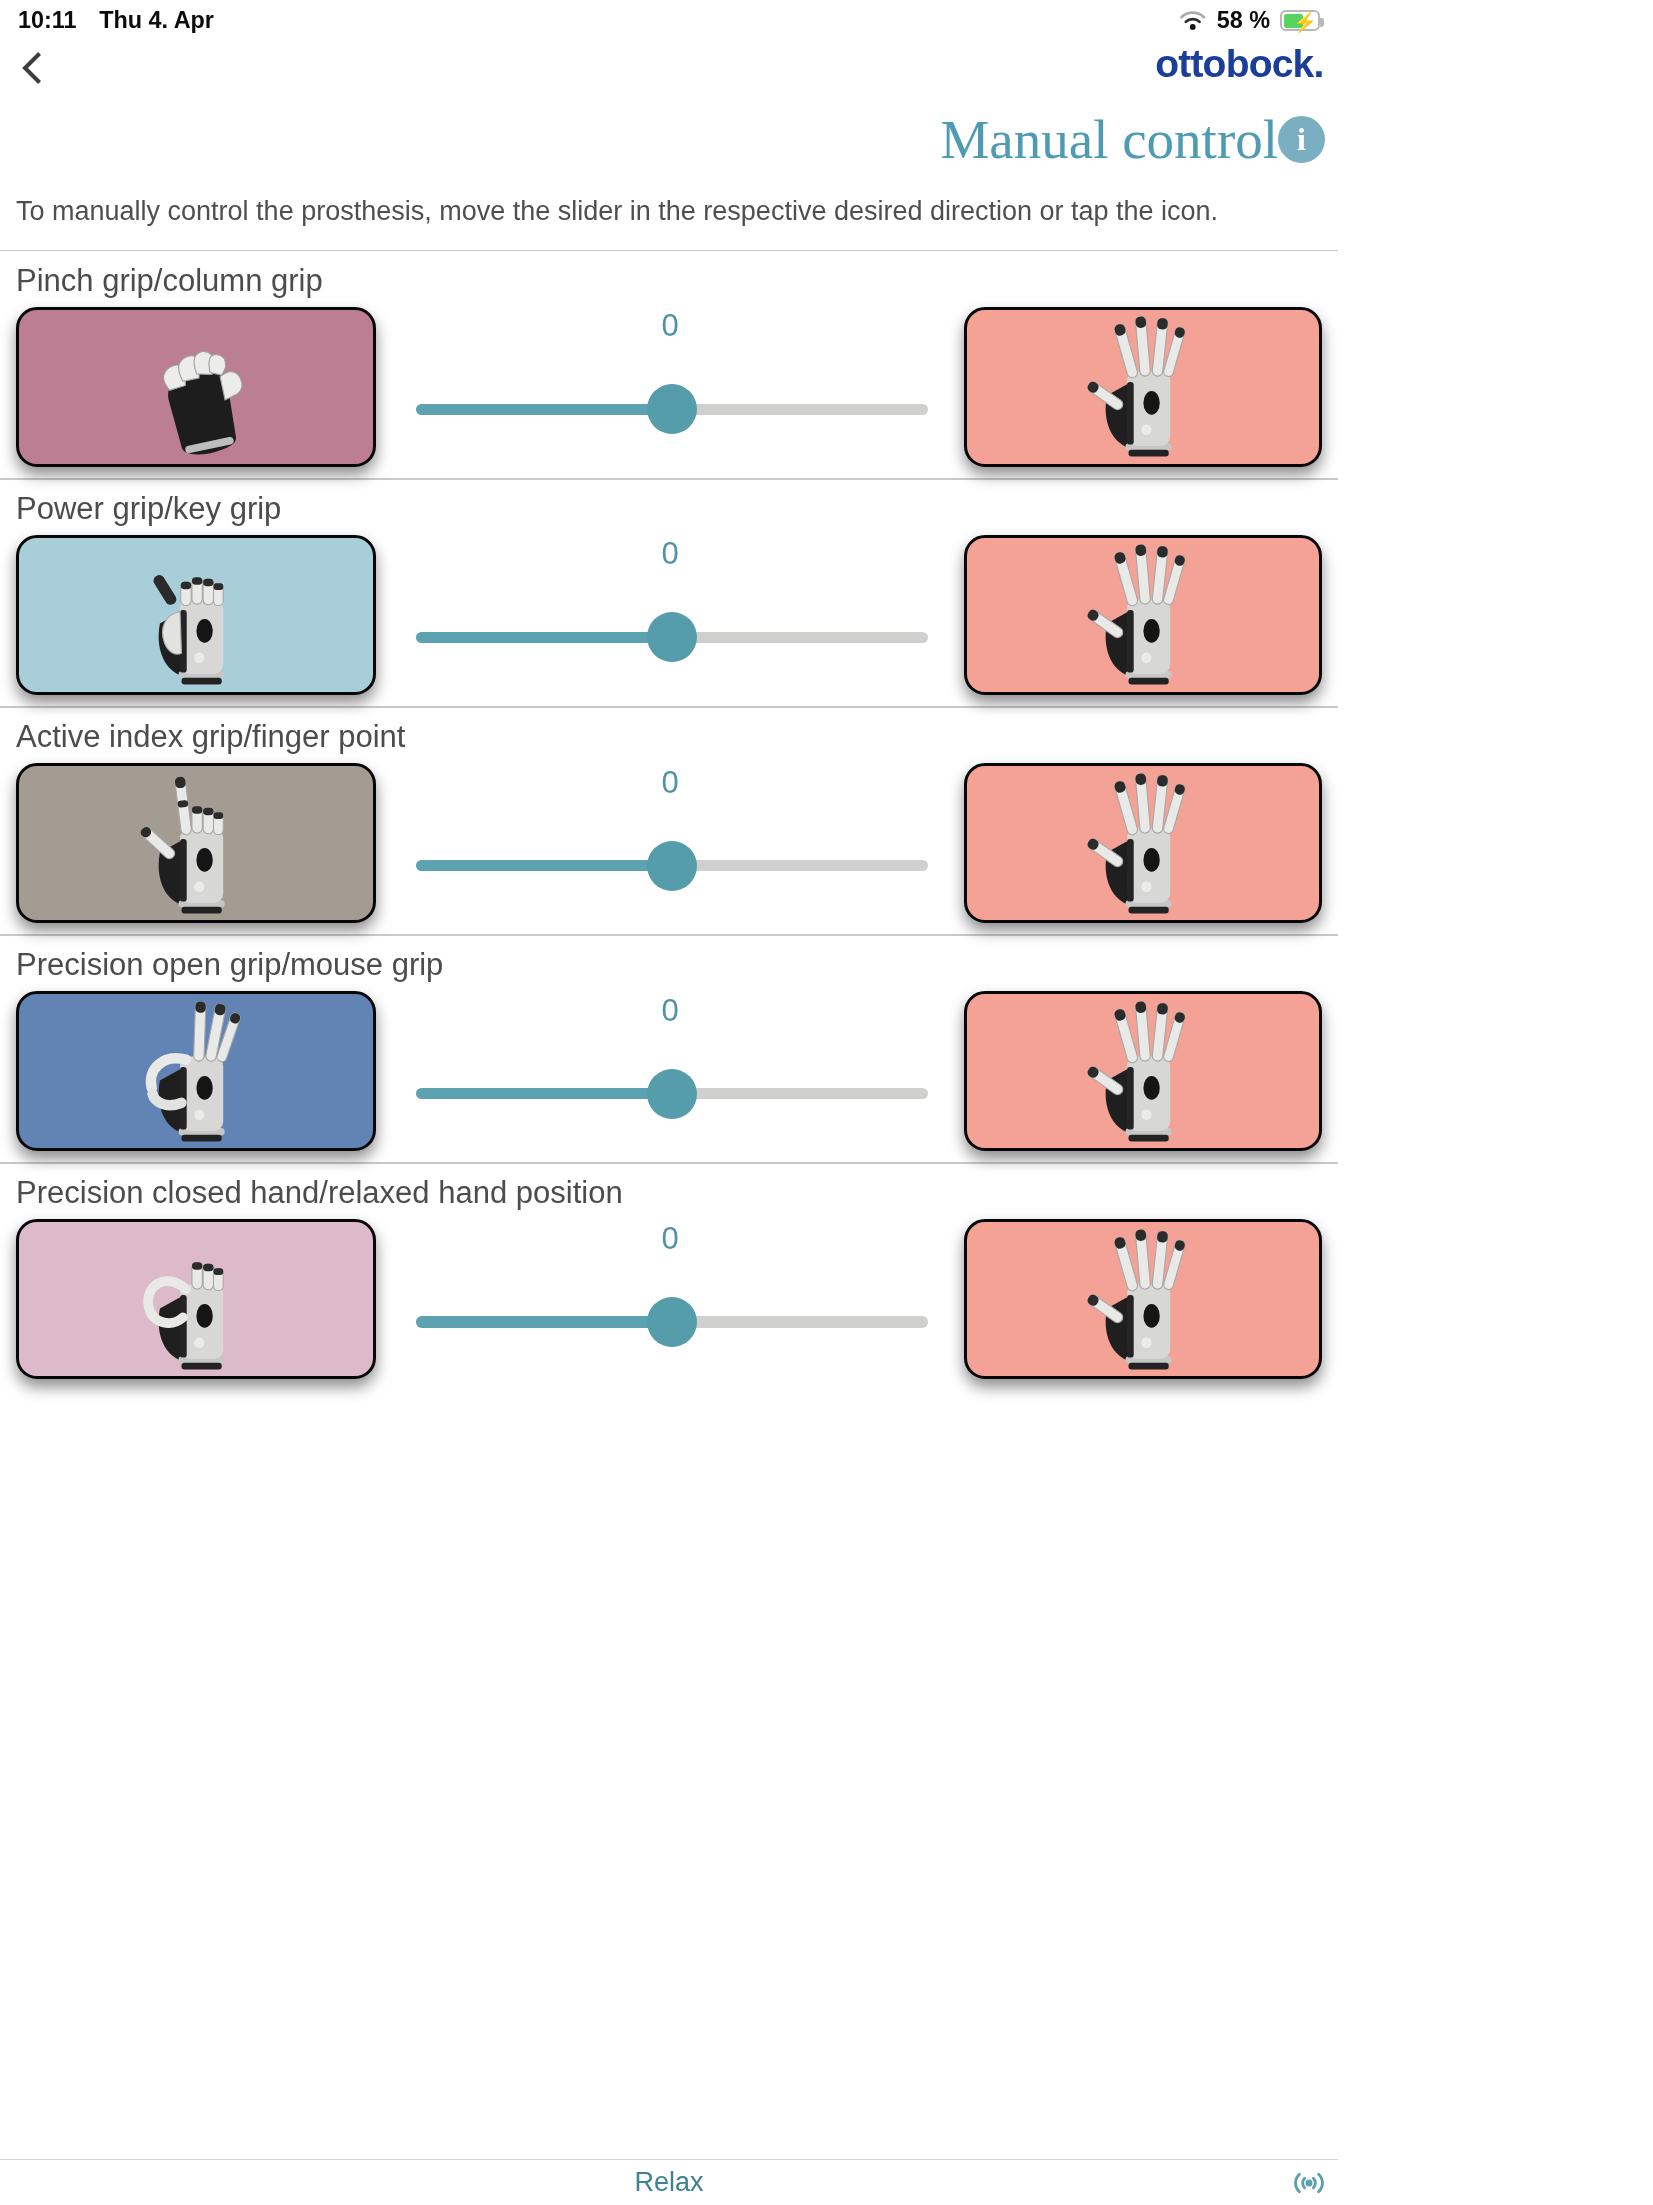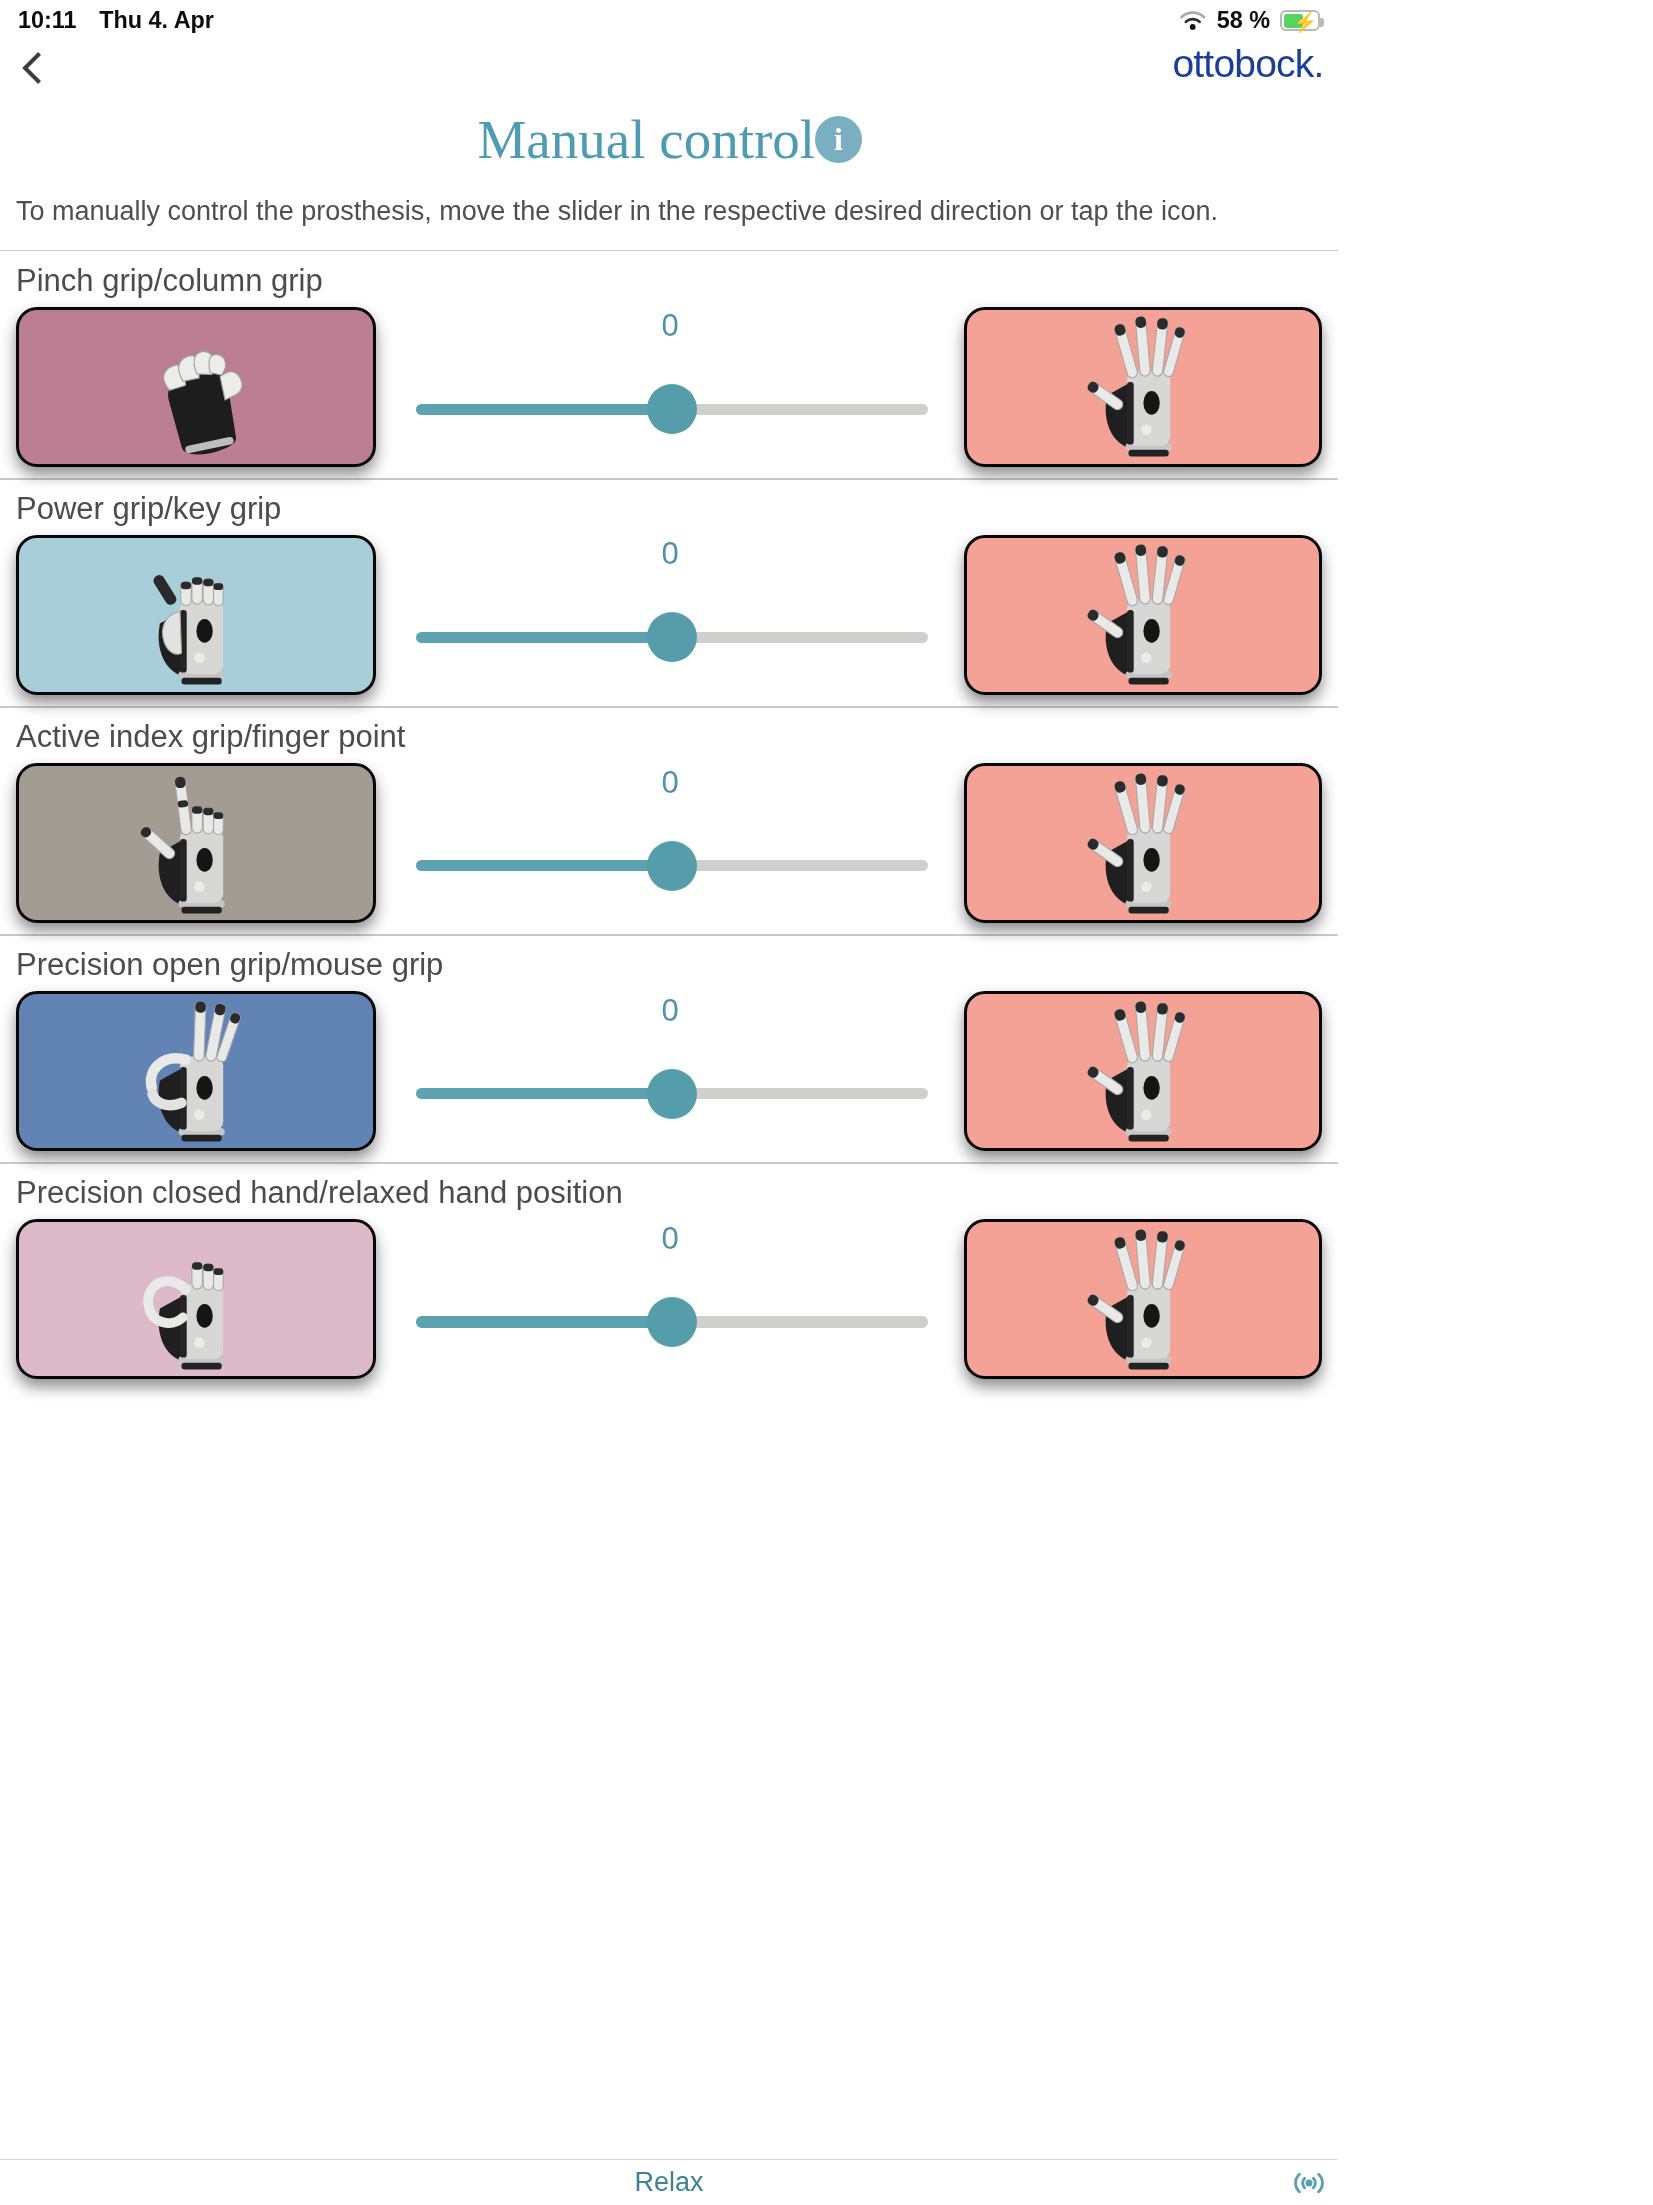--- a/index.html
+++ b/index.html
@@ -24,24 +24,24 @@
   .batt-fill{width:58%;border-radius:2.4px;background:#57d35f;}
   .batt-nub{position:absolute;right:-5.7px;top:5.7px;width:4px;height:9px;
     background:#b9b9b9;border-radius:0 2.4px 2.4px 0;}
   .batt-bolt{position:absolute;left:11.3px;top:-1.6px;font-size:19.4px;color:#0c0c0c;}
   
   .navrow{position:relative;height:61px;}
   .back-btn{position:absolute;left:21px;top:13px;background:none;border:none;padding:0;cursor:pointer;}
   .menu-btn{position:absolute;left:84px;top:14.5px;width:48px;background:none;border:none;padding:0;cursor:pointer;}
   .menu-btn .bar{height:7.3px;background:#424242;margin-bottom:5.7px;}
   .menu-btn .bar:last-child{margin-bottom:0;}
-  .logo{position:absolute;right:14.5px;top:4.8px;font-size:39px;font-weight:normal;
+  .logo{position:absolute;right:14.5px;top:4.8px;font-size:39px;font-weight:bold;
     color:#1b3f99;letter-spacing:-0.8px;}
   
-  .titlerow{display:flex;justify-content:center;align-items:flex-start;
+  .titlerow{display:flex;justify-content:flex-end;align-items:flex-start;
     padding:13px 13px 0 14.5px;}
   .page-title{font-family:"Liberation Serif", serif;font-size:55px;line-height:1.05;
     color:#4f9bb3;font-weight:500;}
   .info-btn{width:47px;height:47px;border-radius:50%;background:#7aafc1;border:none;
     color:#fff;font-family:"Liberation Serif", serif;font-weight:bold;font-size:32px;
     display:flex;align-items:center;justify-content:center;cursor:pointer;margin-top:4.8px;}
   .instruction{margin-top:27.4px;padding:0 16px;font-size:27px;color:#4f4f4f;}
   .divider{height:1.6px;background:#c9c9c9;}
   .divider.first{margin-top:22.6px;}
   

